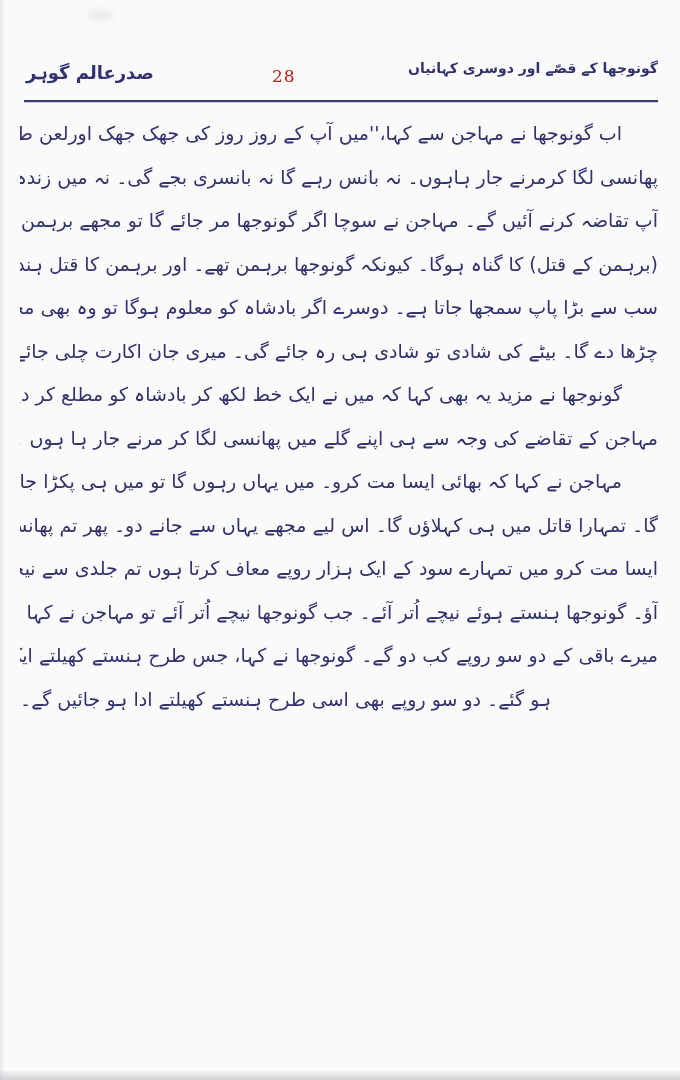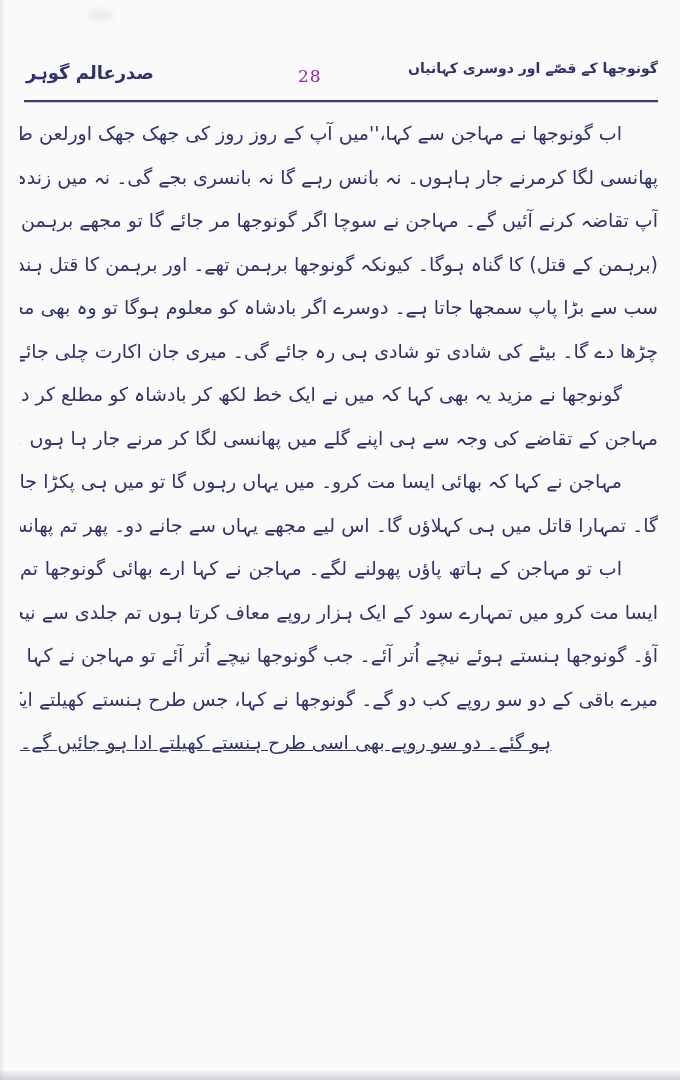--- a/index.html
+++ b/index.html
@@ -39,23 +39,22 @@
     direction:rtl;
   }
   .hdr-right{
     position:absolute;right:22px;top:4px;
     font-size:14px;font-weight:bold;
     white-space:nowrap;
   }
   .hdr-num{
     position:absolute;left:272px;top:10px;
     font-family:"DejaVu Serif",serif;
-    font-size:17px;color:#a21caf;
+    font-size:17px;color:#b91c1c;
     letter-spacing:1px;
-    margin-left:26px;
   }
   .hdr-left{
     position:absolute;left:26px;top:6px;
     font-size:18px;font-weight:bold;
     white-space:nowrap;
   }
   .hdr-rule{
     position:absolute;top:100px;left:24px;width:634px;height:2px;
     background:#3a3b76;
     box-shadow:0 1px 0 rgba(58,59,118,0.25);
@@ -71,21 +70,21 @@
     font-size:19px;
     color:#32336d;
     text-align:justify;
     text-align-last:justify;
     white-space:nowrap;
     overflow:hidden;
   }
   .line.indent{padding-right:36px;}
   .line.end-right{text-align:right;text-align-last:right;}
   .line.short-center{text-align:center;text-align-last:center;}
-  .line.short-left{text-align:left;text-align-last:left;text-decoration:underline;}
+  .line.short-left{text-align:left;text-align-last:left;}
 </style>
 </head>
 <body>
 
 <div class="page">
 
   <div class="scan-smudge"></div>
 
   <header class="hdr">
     <span class="hdr-right">گونوجھا کے قصّے اور دوسری کہانیاں</span>
@@ -102,21 +101,20 @@
     <div class="line">(برہمن کے قتل) کا گناہ ہوگا۔ کیونکہ گونوجھا برہمن تھے۔ اور برہمن کا قتل ہندو مذہب میں</div>
     <div class="line">سب سے بڑا پاپ سمجھا جاتا ہے۔ دوسرے اگر بادشاہ کو معلوم ہوگا تو وہ بھی مجھے پھانسی پر</div>
     <div class="line end-right">چڑھا دے گا۔ بیٹے کی شادی تو شادی ہی رہ جائے گی۔ میری جان اکارت چلی جائے گی۔</div>
 
     <div class="line indent">گونوجھا نے مزید یہ بھی کہا کہ میں نے ایک خط لکھ کر بادشاہ کو مطلع کر دیا ہے کہ میں</div>
     <div class="line short-center">مہاجن کے تقاضے کی وجہ سے ہی اپنے گلے میں پھانسی لگا کر مرنے جار ہا ہوں ۔</div>
 
     <div class="line indent">مہاجن نے کہا کہ بھائی ایسا مت کرو۔ میں یہاں رہوں گا تو میں ہی پکڑا جاؤں</div>
     <div class="line">گا۔ تمہارا قاتل میں ہی کہلاؤں گا۔ اس لیے مجھے یہاں سے جانے دو۔ پھر تم پھانسی لگانا۔</div>
 
-    <div class="line indent">اب تو مہاجن کے ہاتھ پاؤں پھولنے لگے۔ مہاجن نے کہا ارے بھائی گونوجھا تم</div>
     <div class="line">ایسا مت کرو میں تمہارے سود کے ایک ہزار روپے معاف کرتا ہوں تم جلدی سے نیچے اُتر</div>
     <div class="line">آؤ۔ گونوجھا ہنستے ہوئے نیچے اُتر آئے۔ جب گونوجھا نیچے اُتر آئے تو مہاجن نے کہا اب</div>
     <div class="line">میرے باقی کے دو سو روپے کب دو گے۔ گونوجھا نے کہا، جس طرح ہنستے کھیلتے ایک ہزار ادا</div>
     <div class="line short-left">ہو گئے۔ دو سو روپے بھی اسی طرح ہنستے کھیلتے ادا ہو جائیں گے۔</div>
   </main>
 
   <div class="scan-edge-left"></div>
   <div class="scan-edge-bottom"></div>
 
 </div>

